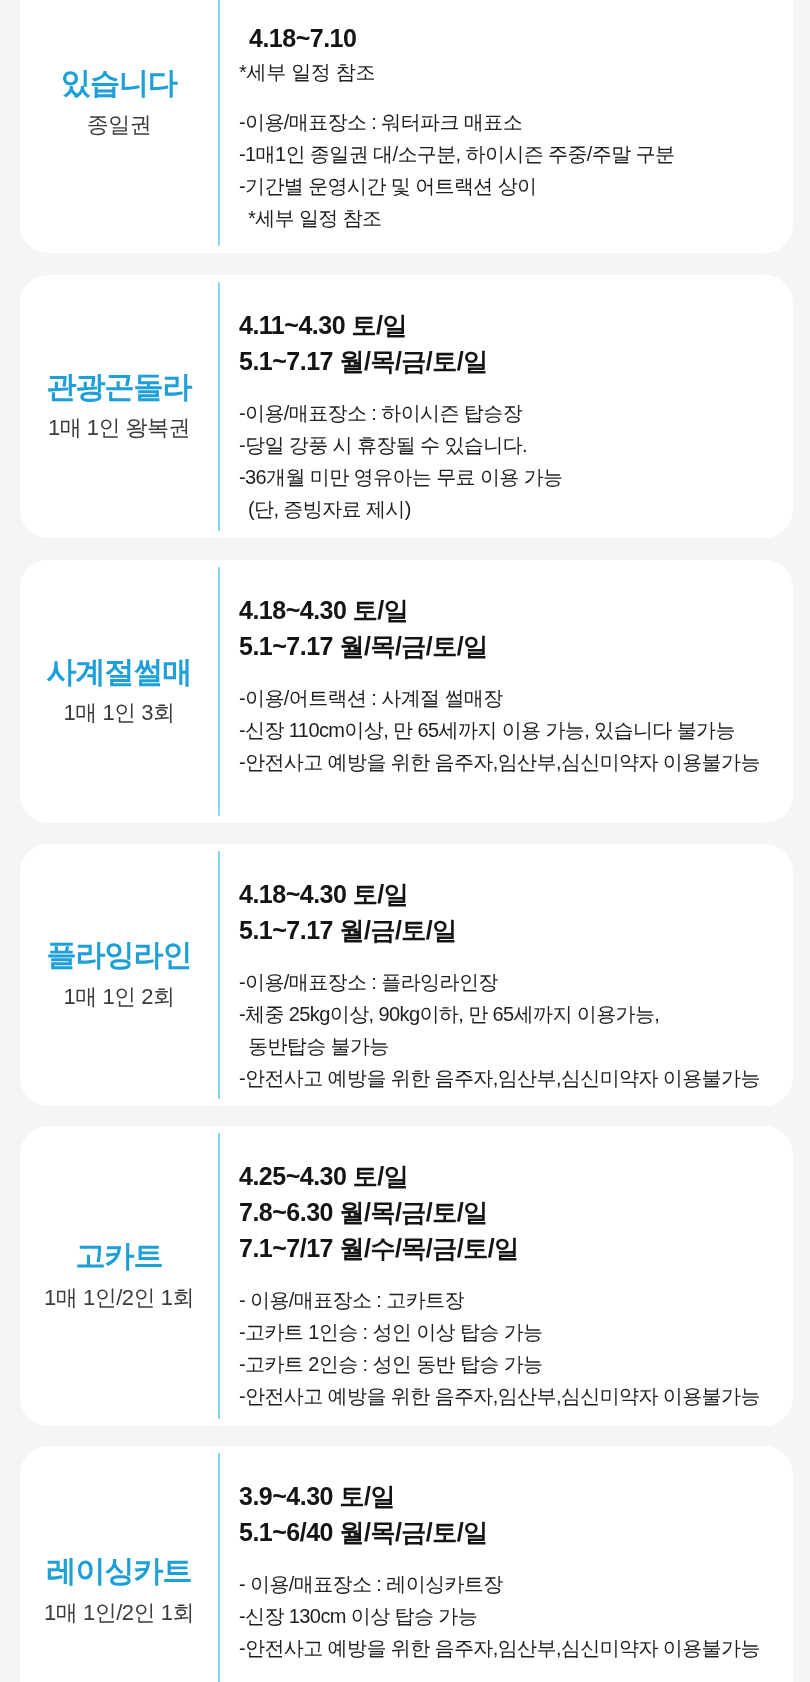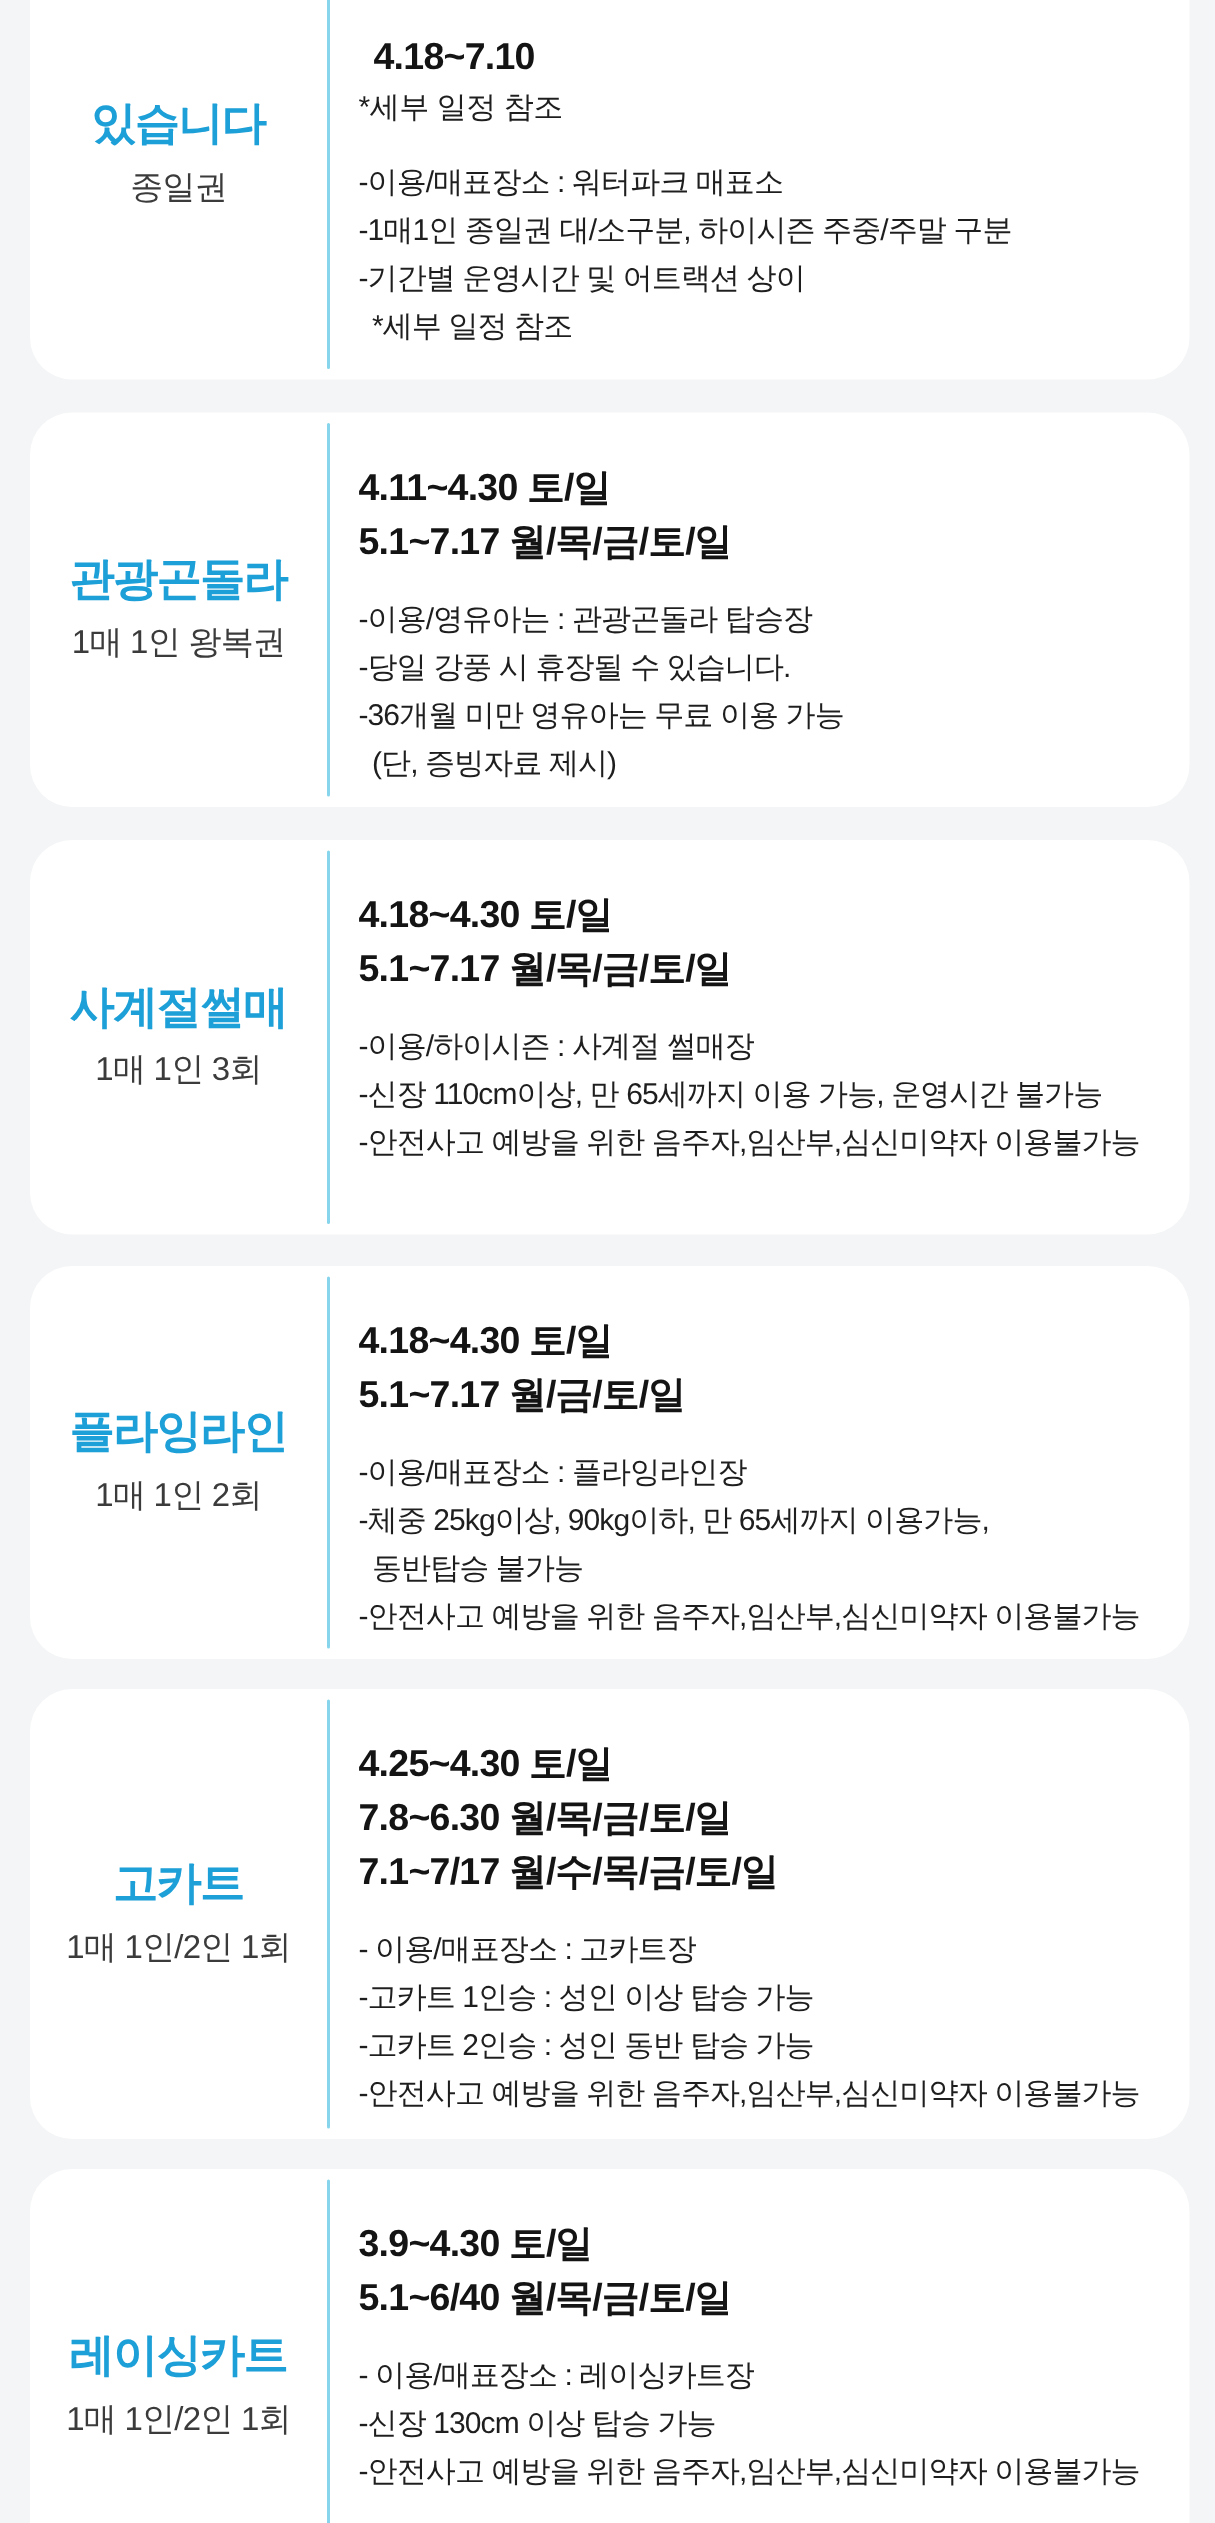--- a/index.html
+++ b/index.html
@@ -117,42 +117,42 @@
       <div class="title">관광곤돌라</div>
       <div class="subtitle">1매 1인 왕복권</div>
     </div>
     <div class="divider"></div>
     <div class="right">
       <div class="dates">
         <div class="date-line">4.11~4.30 토/일</div>
         <div class="date-line">5.1~7.17 월/목/금/토/일</div>
       </div>
       <div class="details">
-        <div class="detail-line emph">-이용/영유아는 : 관광곤돌라 탑승장</div>
+        <div class="detail-line emph">-이용/매표장소 : 하이시즌 탑승장</div>
         <div class="detail-line">-당일 강풍 시 휴장될 수 있습니다.</div>
         <div class="detail-line">-36개월 미만 영유아는 무료 이용 가능</div>
         <div class="detail-line indent">(단, 증빙자료 제시)</div>
       </div>
     </div>
   </section>
 
   <section class="card c3">
     <div class="left">
       <div class="title">사계절썰매</div>
       <div class="subtitle">1매 1인 3회</div>
     </div>
     <div class="divider"></div>
     <div class="right">
       <div class="dates">
         <div class="date-line">4.18~4.30 토/일</div>
         <div class="date-line">5.1~7.17 월/목/금/토/일</div>
       </div>
       <div class="details">
-        <div class="detail-line emph">-이용/하이시즌 : 사계절 썰매장</div>
-        <div class="detail-line">-신장 110cm이상, 만 65세까지 이용 가능, 운영시간 불가능</div>
+        <div class="detail-line emph">-이용/어트랙션 : 사계절 썰매장</div>
+        <div class="detail-line">-신장 110cm이상, 만 65세까지 이용 가능, 있습니다 불가능</div>
         <div class="detail-line">-안전사고 예방을 위한 음주자,임산부,심신미약자 이용불가능</div>
       </div>
     </div>
   </section>
 
   <section class="card c4">
     <div class="left">
       <div class="title">플라잉라인</div>
       <div class="subtitle">1매 1인 2회</div>
     </div>

